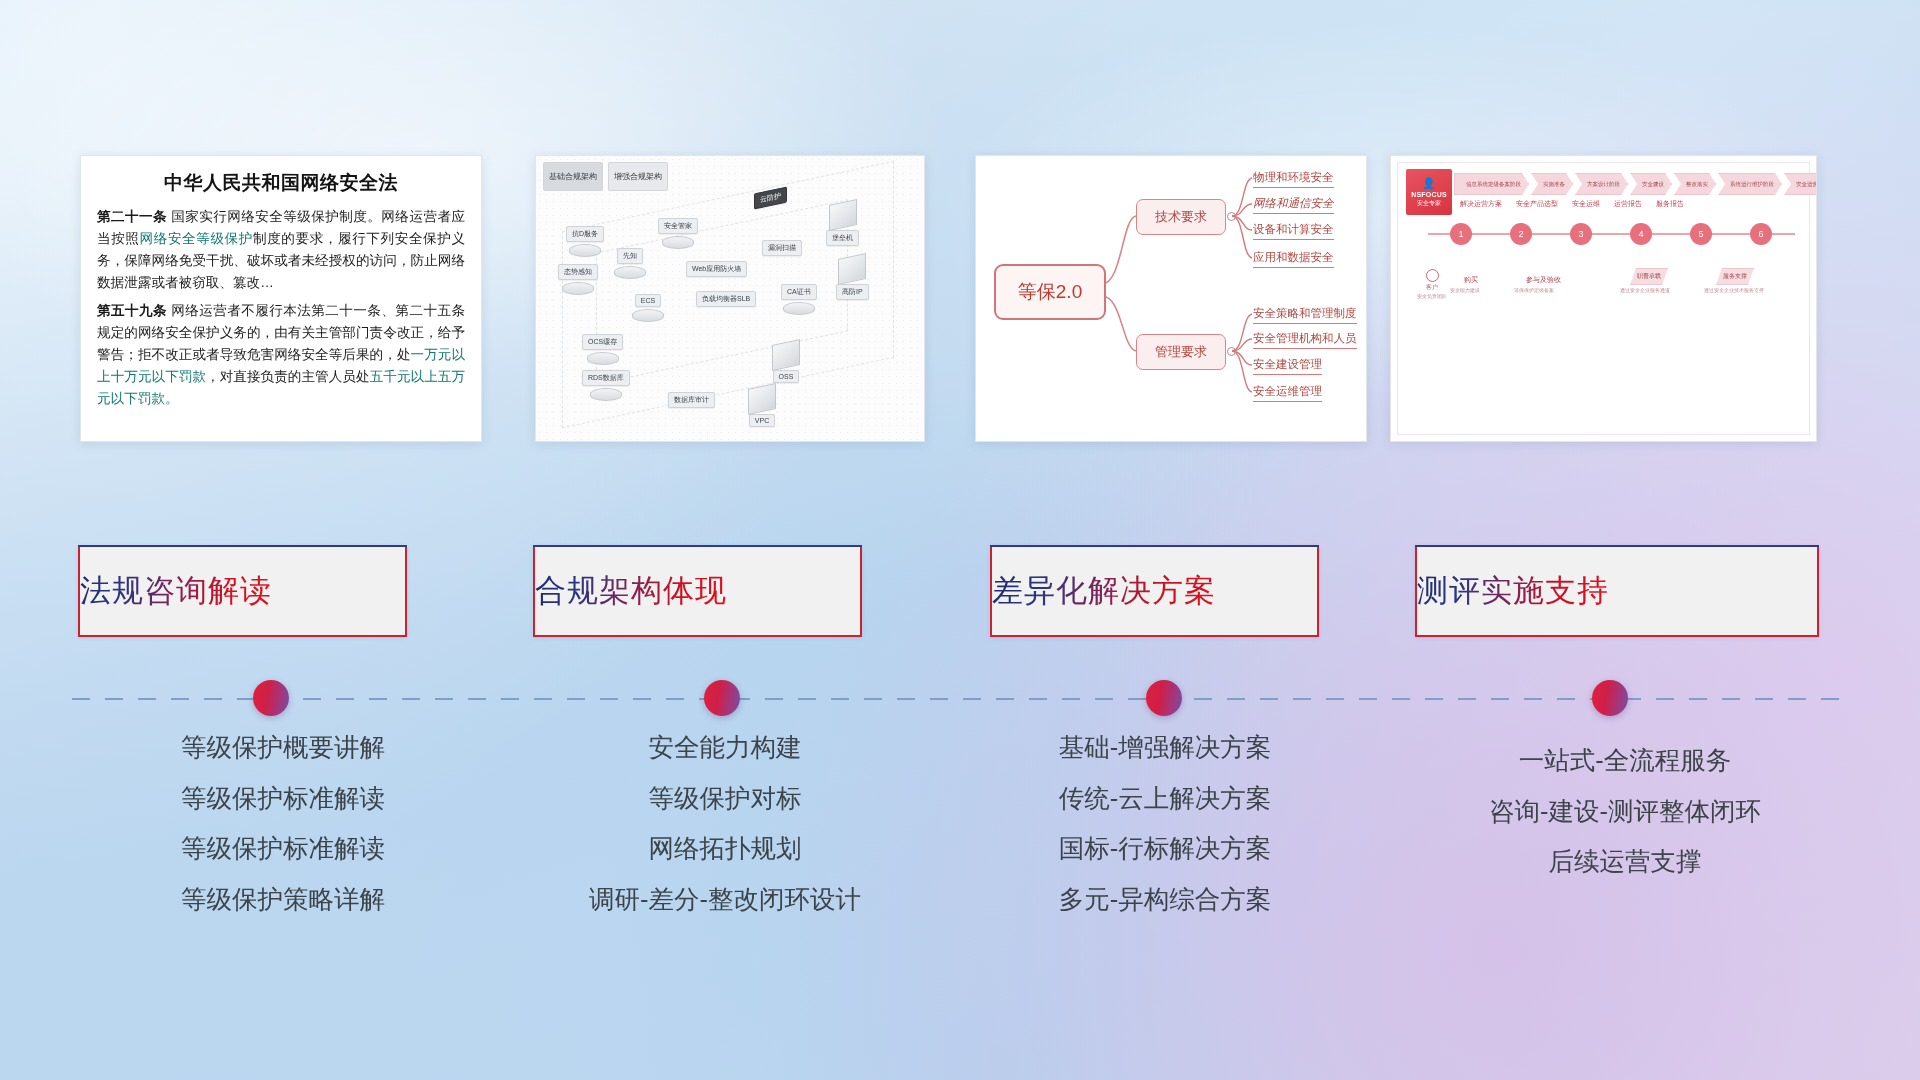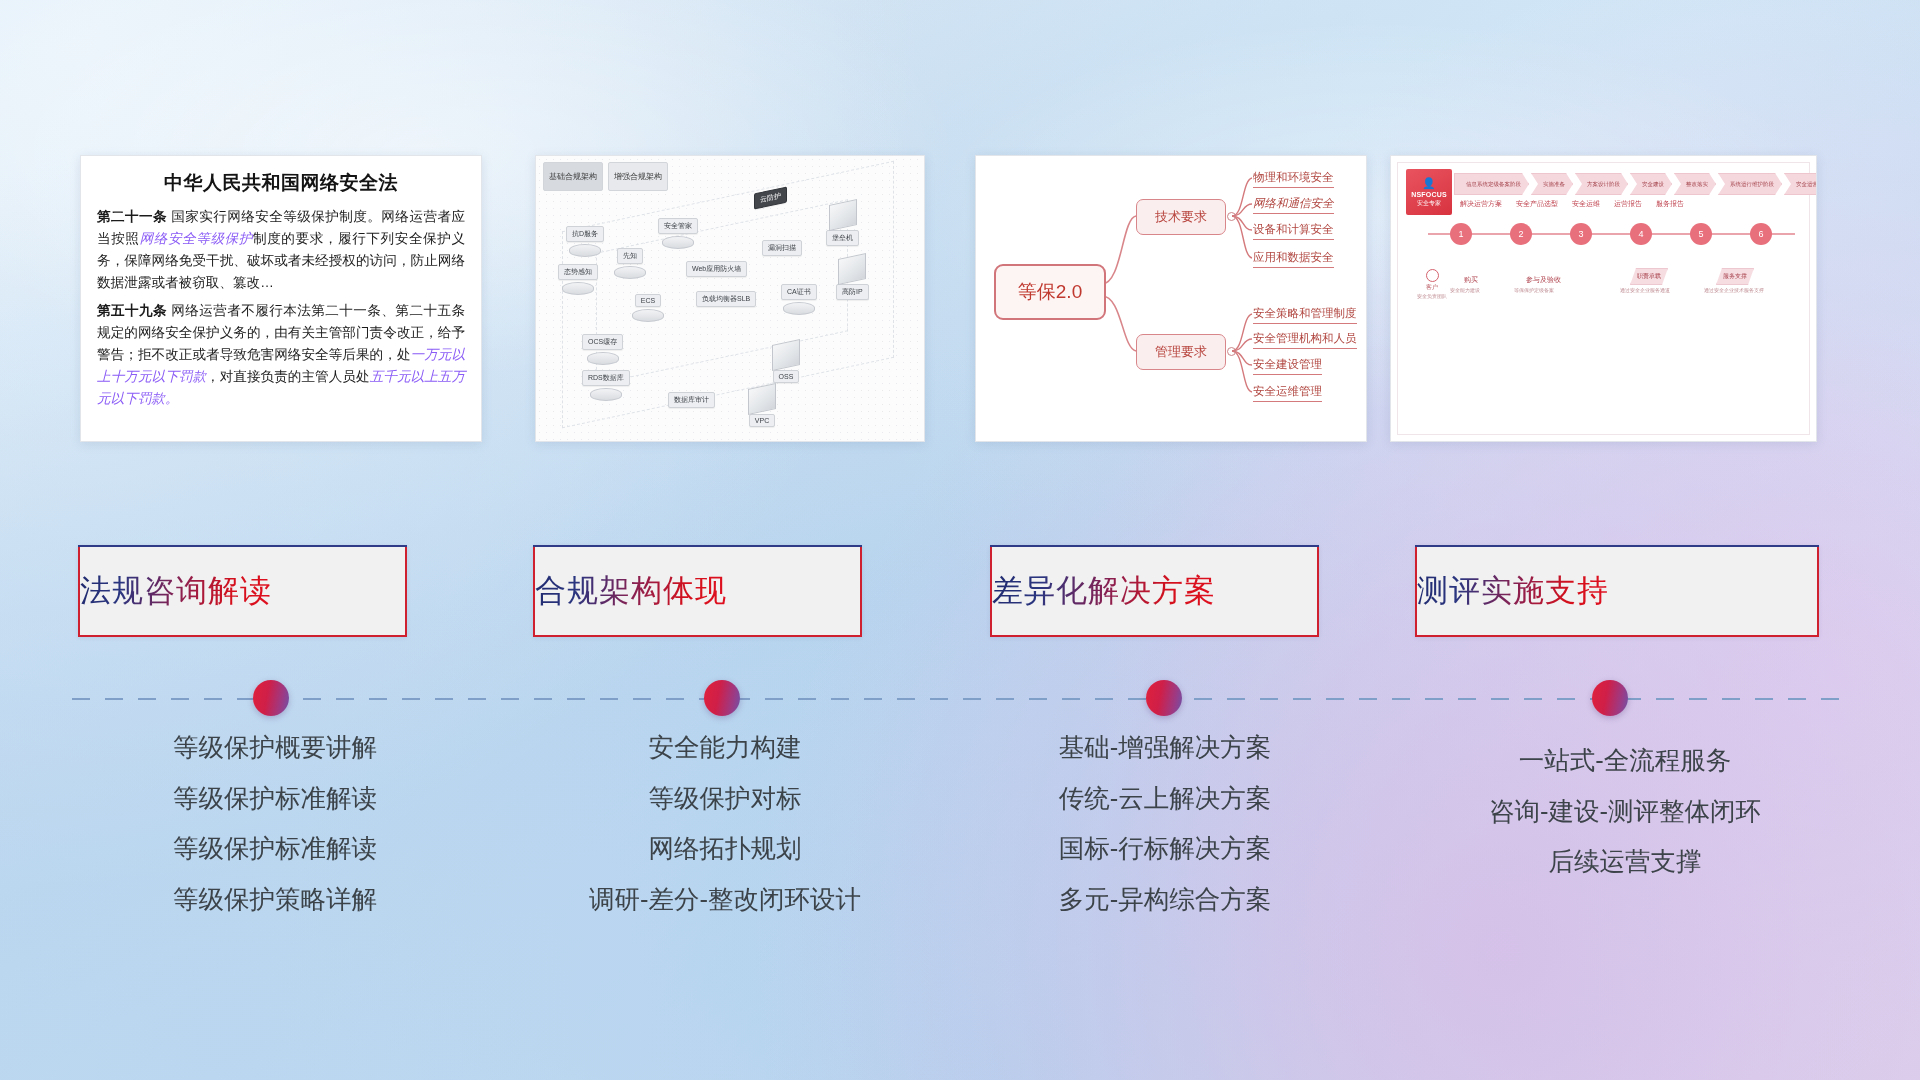--- a/index.html
+++ b/index.html
@@ -46,21 +46,21 @@
   .law{padding:14px 16px 8px 16px;box-sizing:border-box;height:100%;}
   .law-title{
     text-align:center;font-weight:bold;font-size:19px;color:#141414;
     letter-spacing:.5px;margin-bottom:10px;
   }
   .law-p{
     font-size:13.6px;line-height:1.62;color:#1b1b1b;text-align:justify;
     margin:0 0 6px 0;
   }
   .law-p b{font-weight:bold;}
-  .law-p .hl{color:#8b5cf6;font-style:italic;}
+  .law-p .hl{color:#0f766e;}
 
   
   .arch{position:relative;width:100%;height:100%;background:#fcfcfc;}
   .arch-dots{position:absolute;inset:0;
     background-image:radial-gradient(rgba(150,160,175,.20) 0.8px, transparent 0.9px);
     background-size:7px 7px;}
   .arch-tabs{position:absolute;top:6px;left:7px;display:flex;gap:5px;z-index:4;}
   .arch-tab{
     font-size:8px;color:#3a3a3a;background:#e7e9ec;border:1px solid #d2d6da;
     padding:8px 5px;border-radius:2px;white-space:nowrap;
@@ -187,21 +187,21 @@
     box-shadow:0 2px 6px rgba(80,40,110,.28);
   }
   #dot1{left:253px;}
   #dot2{left:704px;}
   #dot3{left:1146px;}
   #dot4{left:1592px;}
 
   
   .lists{position:absolute;left:0;top:735px;width:1920px;}
   .col{position:absolute;text-align:center;}
-  #col1{left:60px;width:430px;}
+  #col1{left:68px;width:430px;}
   #col2{left:510px;width:430px;}
   #col3{left:950px;width:430px;}
   #col4{left:1390px;width:470px;}
   .li{
     font-size:25.5px;color:#3c4349;line-height:1;margin-bottom:25px;
     white-space:nowrap;
   }
   #col4 .li{margin-bottom:25px;}
 </style>
 </head>

